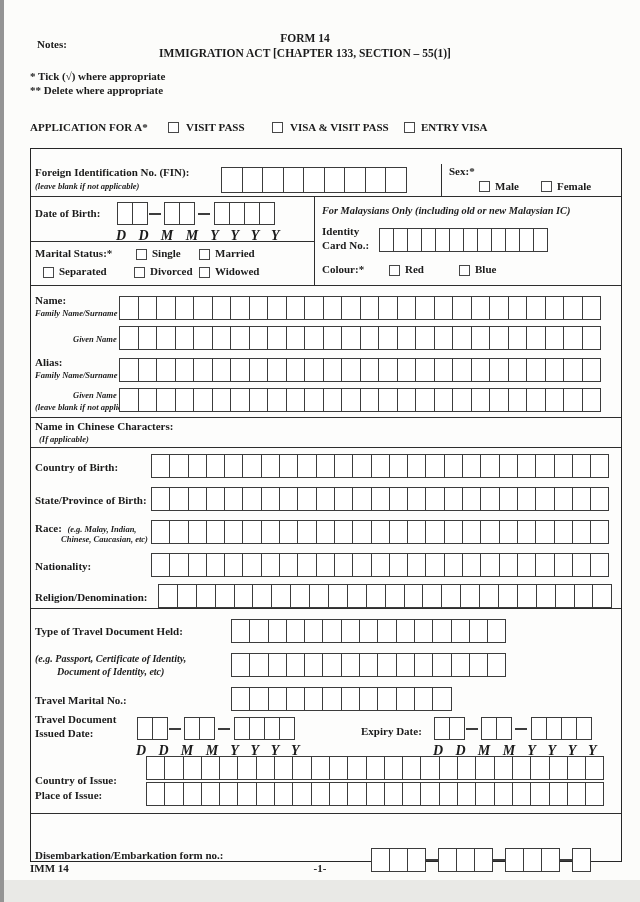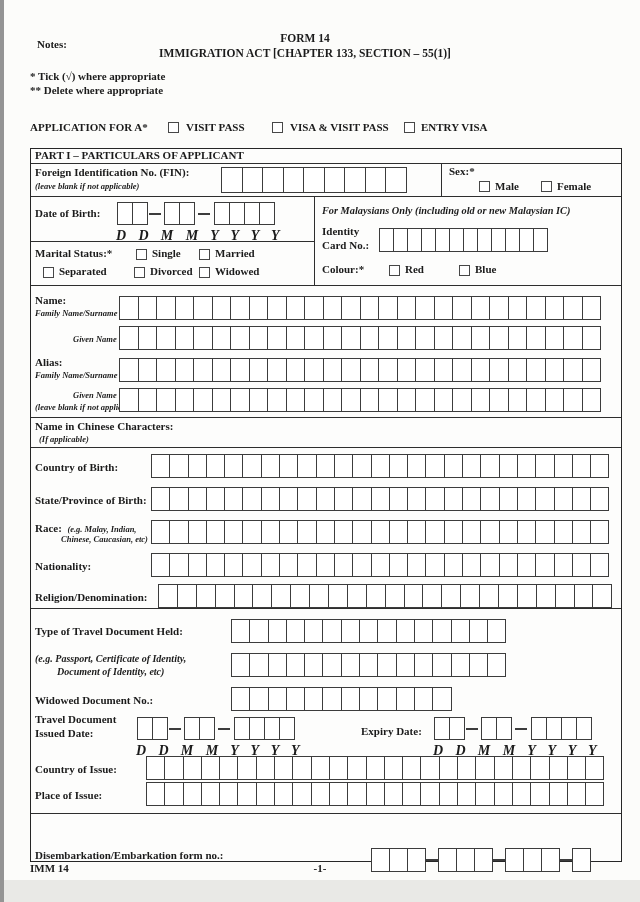--- a/index.html
+++ b/index.html
@@ -55,23 +55,20 @@
   <div class="abs b lbl" style="left:30px;top:121px;">APPLICATION FOR A*</div>
   <span class="abs cb" style="left:168px;top:122px;"></span>
   <span class="abs b lbl" style="left:186px;top:121px;">VISIT PASS</span>
   <span class="abs cb" style="left:272px;top:122px;"></span>
   <span class="abs b lbl" style="left:290px;top:121px;">VISA &amp; VISIT PASS</span>
   <span class="abs cb" style="left:404px;top:122px;"></span>
   <span class="abs b lbl" style="left:421px;top:121px;">ENTRY VISA</span>
 
   <div class="main-box">
 
-    <div class="sec sec-b" style="top:0;height:15px;">
-      <div class="abs b lbl" style="left:4px;top:0px;">PART I – PARTICULARS OF APPLICANT</div>
-    </div>
 
     <div class="sec sec-b" style="top:15px;height:33px;">
       <div class="vline" style="left:410px;"></div>
       <div class="abs b lbl" style="left:4px;top:2px;">Foreign Identification No. (FIN):</div>
       <div class="abs small-note lbl" style="left:4px;top:17px;">(leave blank if not applicable)</div>
       <div class="cells c-fin" style="left:190px;top:3px;">
           <span class="cell"></span>
           <span class="cell"></span>
           <span class="cell"></span>
           <span class="cell"></span>
@@ -467,21 +464,21 @@
           <span class="cell"></span>
           <span class="cell"></span>
           <span class="cell"></span>
           <span class="cell"></span>
           <span class="cell"></span>
           <span class="cell"></span>
           <span class="cell"></span>
           <span class="cell"></span>
         </div>
 
-      <div class="abs b lbl" style="left:4px;top:85px;">Widowed Document No.:</div>
+      <div class="abs b lbl" style="left:4px;top:85px;">Travel Marital No.:</div>
       <div class="cells" style="left:200px;top:78px;">
           <span class="cell"></span>
           <span class="cell"></span>
           <span class="cell"></span>
           <span class="cell"></span>
           <span class="cell"></span>
           <span class="cell"></span>
           <span class="cell"></span>
           <span class="cell"></span>
           <span class="cell"></span>
@@ -542,21 +539,21 @@
           <div class="cells c-date" style="position:static;">
               <span class="cell"></span>
               <span class="cell"></span>
               <span class="cell"></span>
               <span class="cell"></span>
             </div>
           <div class="dg-letters">Y Y Y Y</div>
         </div>
       </div>
 
-      <div class="abs b lbl" style="left:4px;top:154px;">Country of Issue:</div>
+      <div class="abs b lbl" style="left:4px;top:165px;">Country of Issue:</div>
       <div class="cells" style="left:115px;top:147px;">
           <span class="cell"></span>
           <span class="cell"></span>
           <span class="cell"></span>
           <span class="cell"></span>
           <span class="cell"></span>
           <span class="cell"></span>
           <span class="cell"></span>
           <span class="cell"></span>
           <span class="cell"></span>

